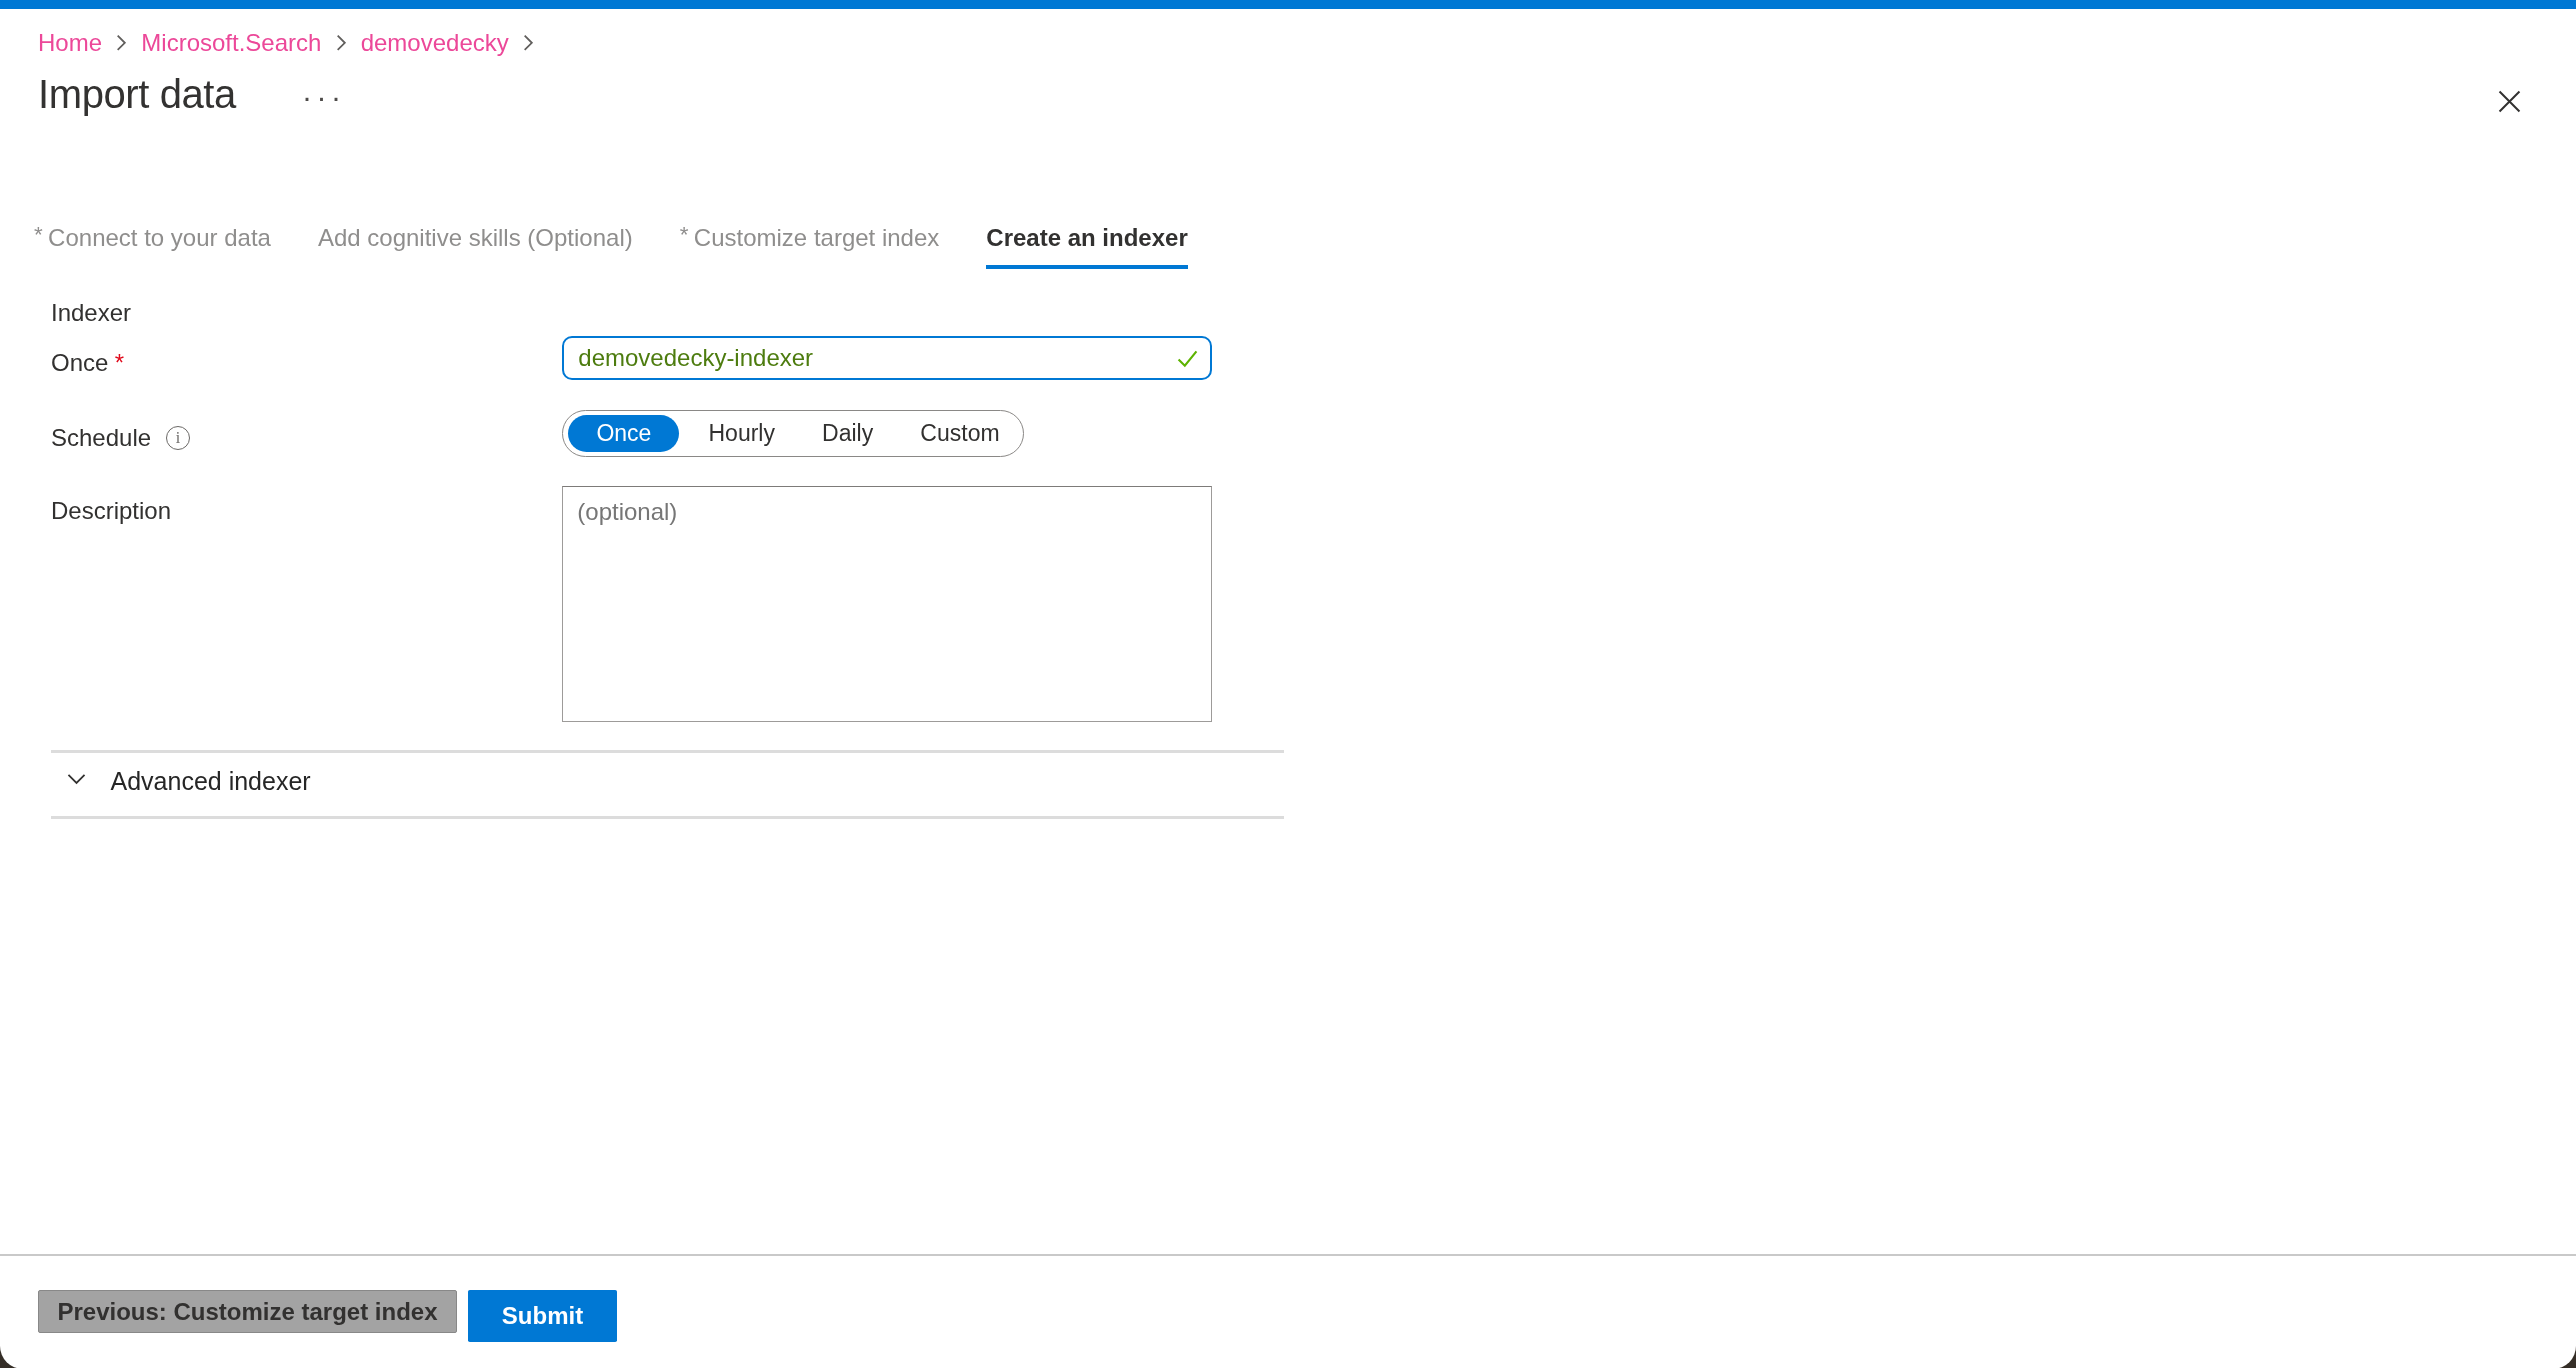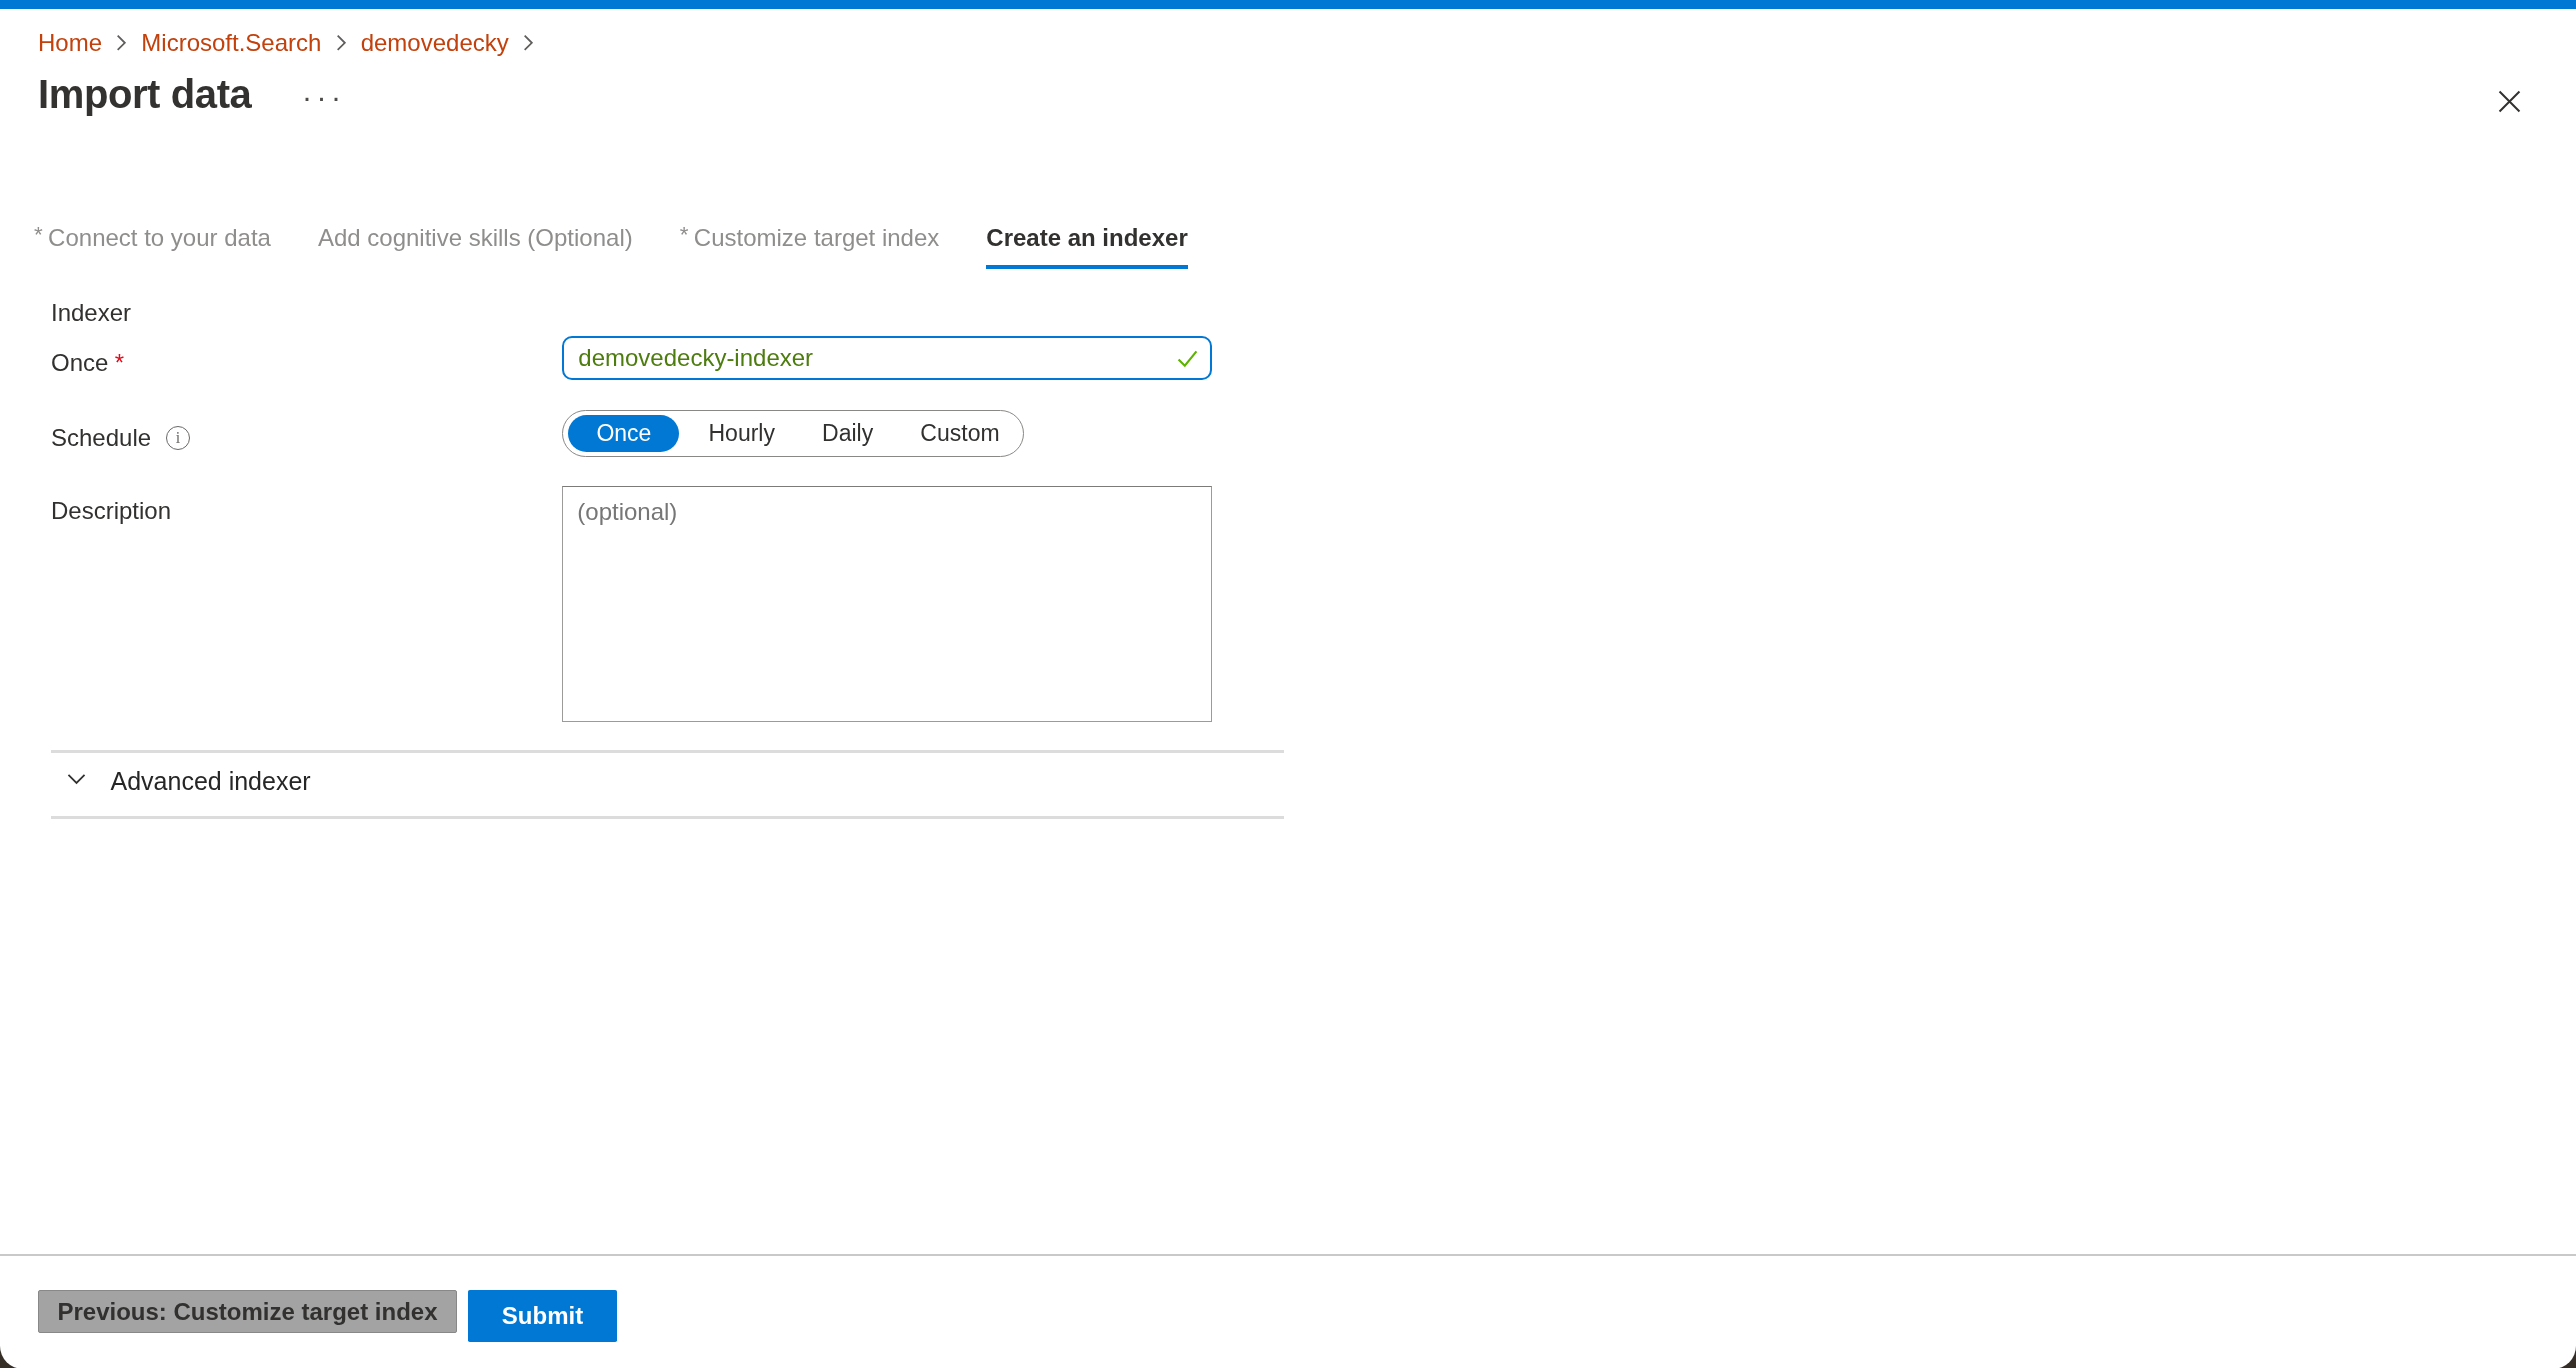--- a/index.html
+++ b/index.html
@@ -9,25 +9,25 @@
   .page {
     position:relative; width:2576px; height:1369px;
     background:#ffffff; overflow:hidden;
     border-radius:0 0 23px 23px;
   }
 
   .topbar { position:absolute; top:0; left:0; width:2576px; height:9px; background:#0078d4; }
 
   
   .breadcrumb { position:absolute; top:29px; left:38px; display:flex; align-items:center; gap:13.4px; font-size:24px; }
-  .crumb { color:#c2410c; text-decoration:none; cursor:pointer; }
+  .crumb { color:#ec4899; text-decoration:none; cursor:pointer; }
   .crumb-sep { display:flex; align-items:center; color:#605e5c; }
 
   
-  .page-title { position:absolute; top:72px; left:38px; font-size:40px; font-weight:700; color:#333231; letter-spacing:-0.4px; }
+  .page-title { position:absolute; top:72px; left:38px; font-size:40px; font-weight:400; color:#333231; letter-spacing:-0.4px; }
   .ellipsis-btn { position:absolute; top:82px; left:302px; font-size:30px; color:#4d4b49; letter-spacing:4.5px; cursor:pointer; line-height:1; }
   .close-btn { position:absolute; top:82px; left:2490px; width:39px; height:39px; display:flex; align-items:center; justify-content:center; cursor:pointer; }
 
   
   .tabs { position:absolute; top:224px; left:34px; display:flex; gap:47px; font-size:24px; }
   .tab { display:flex; gap:5.4px; color:#8f8e8d; padding-bottom:13.4px; border-bottom:4.5px solid transparent; cursor:pointer; }
   .tab .mark { font-size:22.4px; position:relative; top:-1.8px; }
   .tab.active { color:#323130; font-weight:700; border-bottom-color:#0078d4; }
 
   

